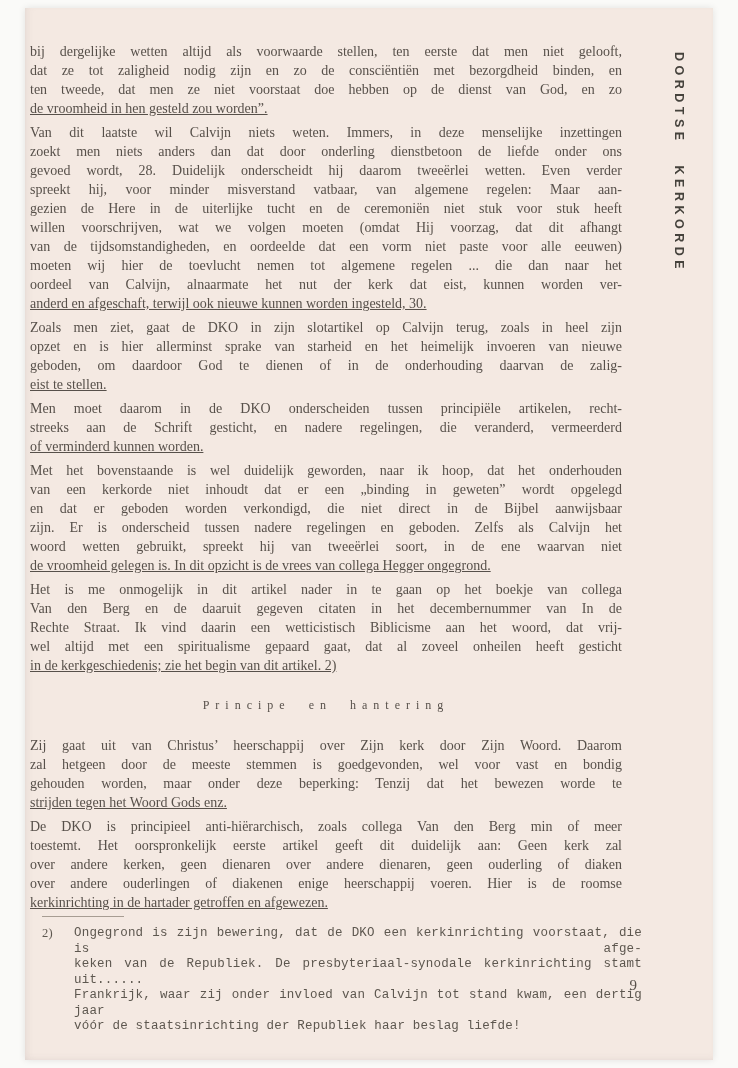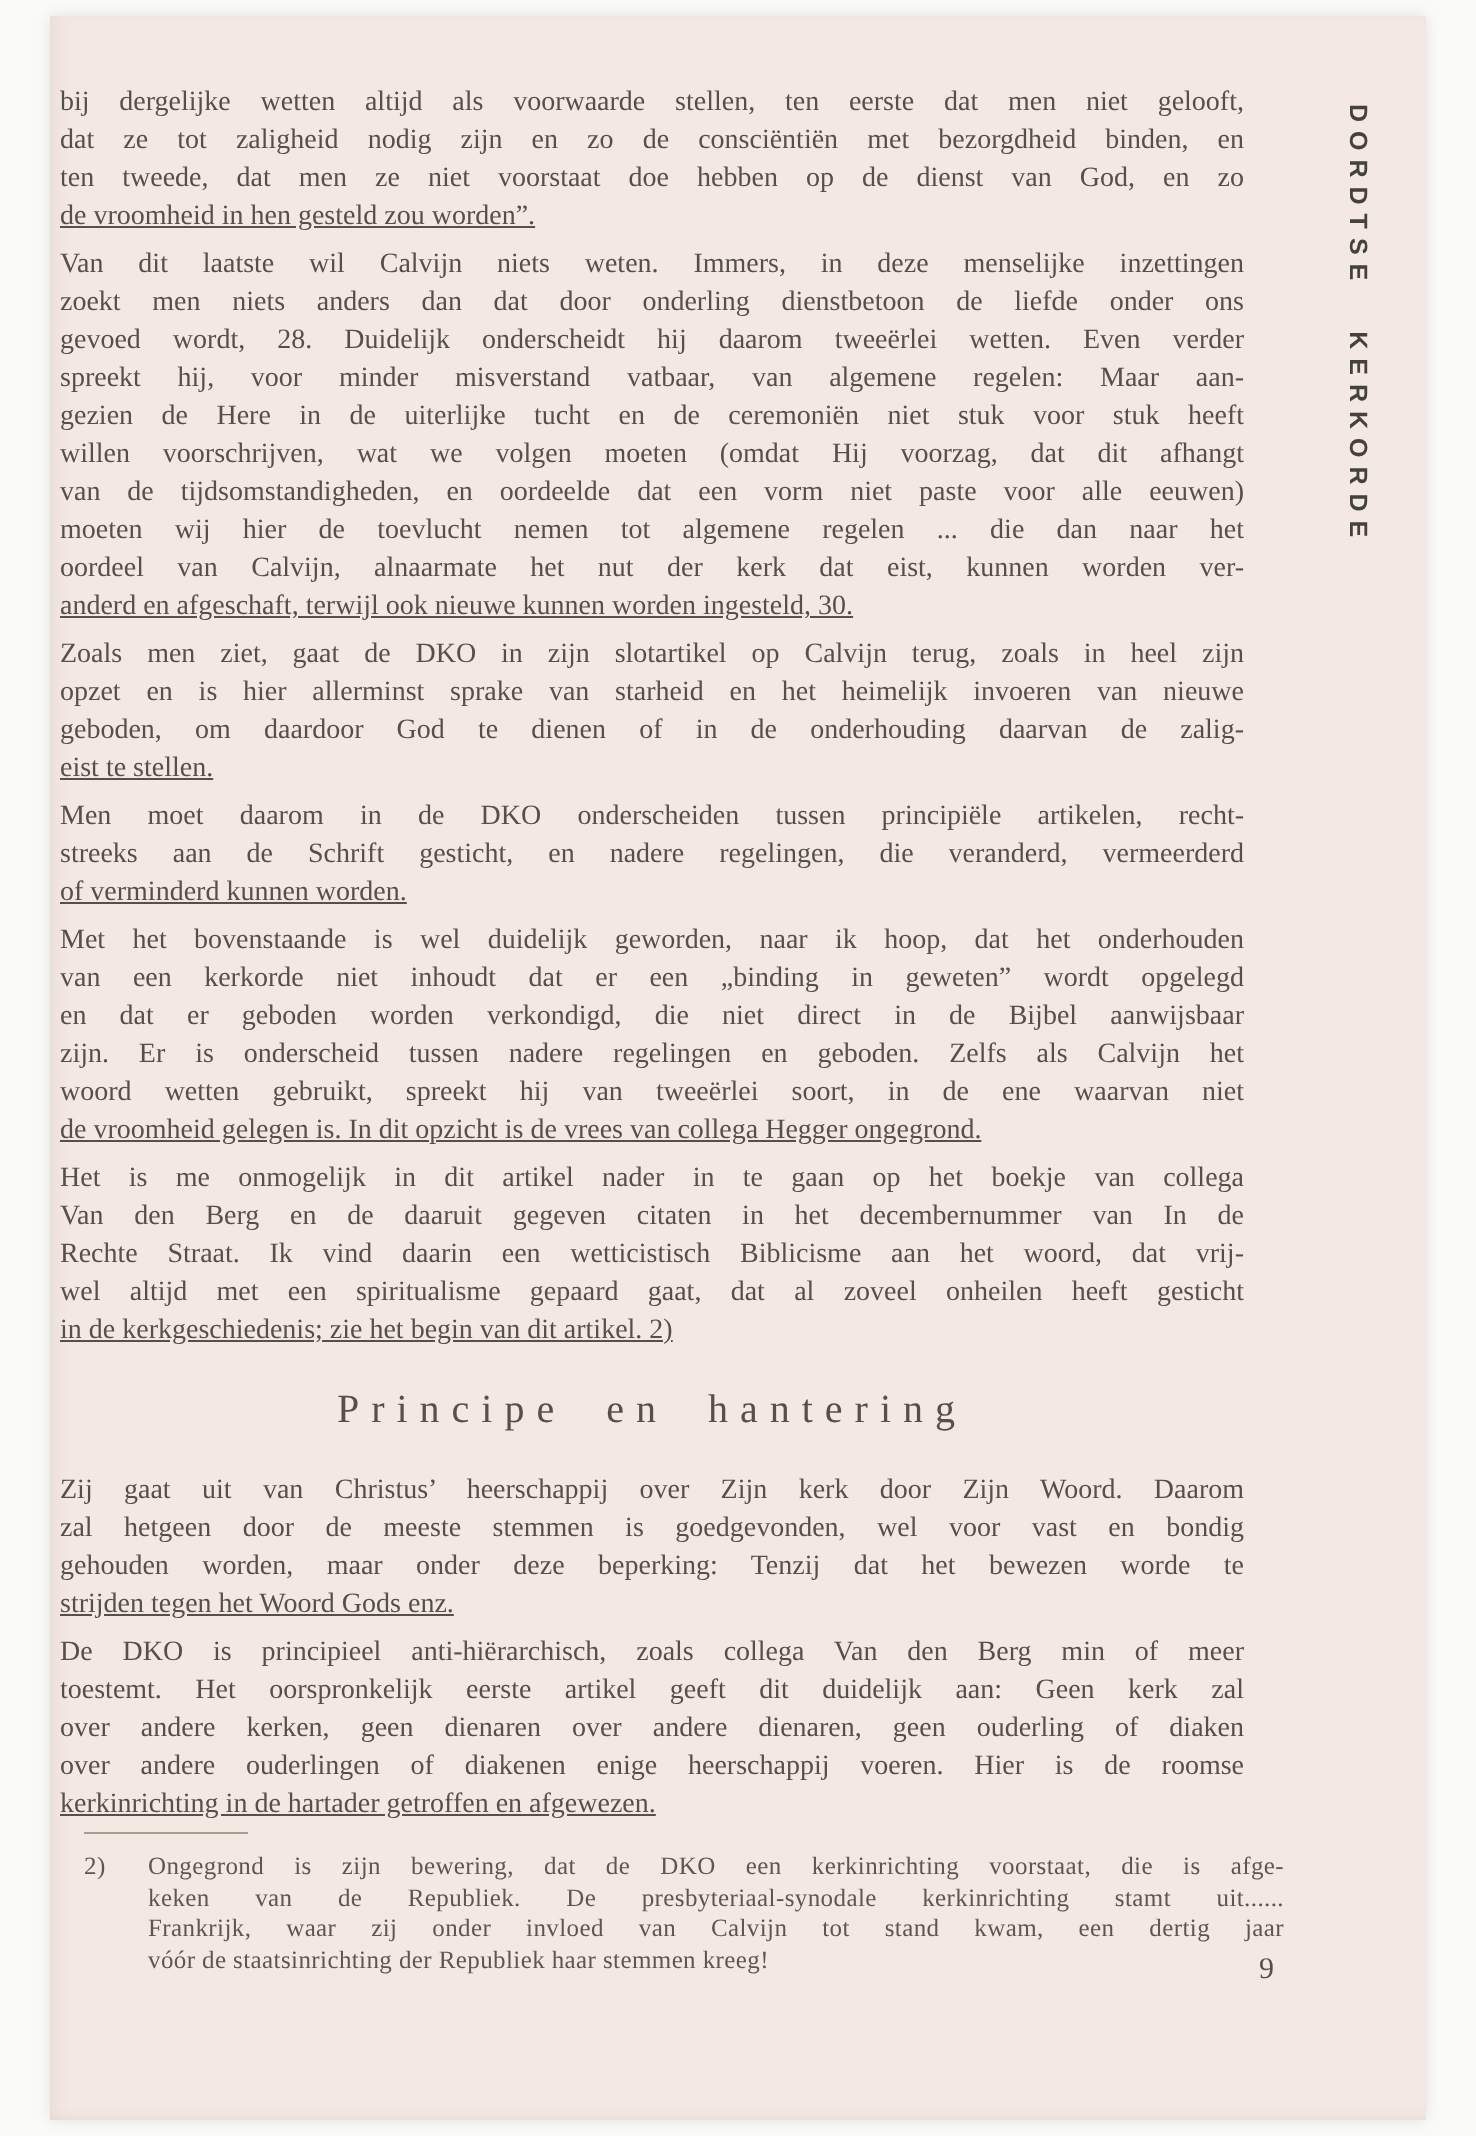--- a/index.html
+++ b/index.html
@@ -40,21 +40,21 @@
   .line {
     text-align: justify;
     text-align-last: justify;
     white-space: normal;
   }
   .para .line:last-child { text-align-last: left; text-decoration: underline; }
   .heading {
     text-align: center;
     letter-spacing: 6px;
     word-spacing: 9px;
-    font-size: 20px;
+    font-size: 12px;
     margin: 21px 0 21px 0;
     color: var(--ink);
   }
   
   .margin-caption {
     position: absolute;
     top: 44px; right: 27px;
     writing-mode: vertical-rl;
     font-family: "Liberation Sans", sans-serif;
     font-weight: 700;
@@ -75,21 +75,21 @@
     margin-bottom: 9px;
   }
   .footnote {
     display: flex;
     color: var(--footnote_ink);
     font-size: 12.5px;
     line-height: 15.5px;
     letter-spacing: 0.2px;
   }
   .fn-marker { flex: none; width: 32px; }
-  .fn-lines { flex: 1; }
+  .fn-lines { flex: 1; font-family: Liberation Mono, monospace; }
   .fline { text-align: justify; text-align-last: justify; }
   .fn-lines .fline:last-child { text-align-last: left; }
   .page-number {
     position: absolute;
     top: 969px; right: 76px;
     font-size: 15px;
     color: var(--ink);
   }
 </style>
 </head>
@@ -161,19 +161,19 @@
     </div>
 
   <div class="footnote-zone">
     <div class="footnote-rule"></div>
     <div class="footnote">
       <span class="fn-marker">2)</span>
       <div class="fn-lines">
           <div class="fline">Ongegrond is zijn bewering, dat de DKO een kerkinrichting voorstaat, die is afge-</div>
           <div class="fline">keken van de Republiek. De presbyteriaal-synodale kerkinrichting stamt uit......</div>
           <div class="fline">Frankrijk, waar zij onder invloed van Calvijn tot stand kwam, een dertig jaar</div>
-          <div class="fline">vóór de staatsinrichting der Republiek haar stemmen kreeg!</div>
+          <div class="fline">vóór de staatsinrichting der Republiek haar beslag liefde!</div>
         </div>
     </div>
   </div>
 
   <div class="page-number">9</div>
 </div>
 
 </body></html>

